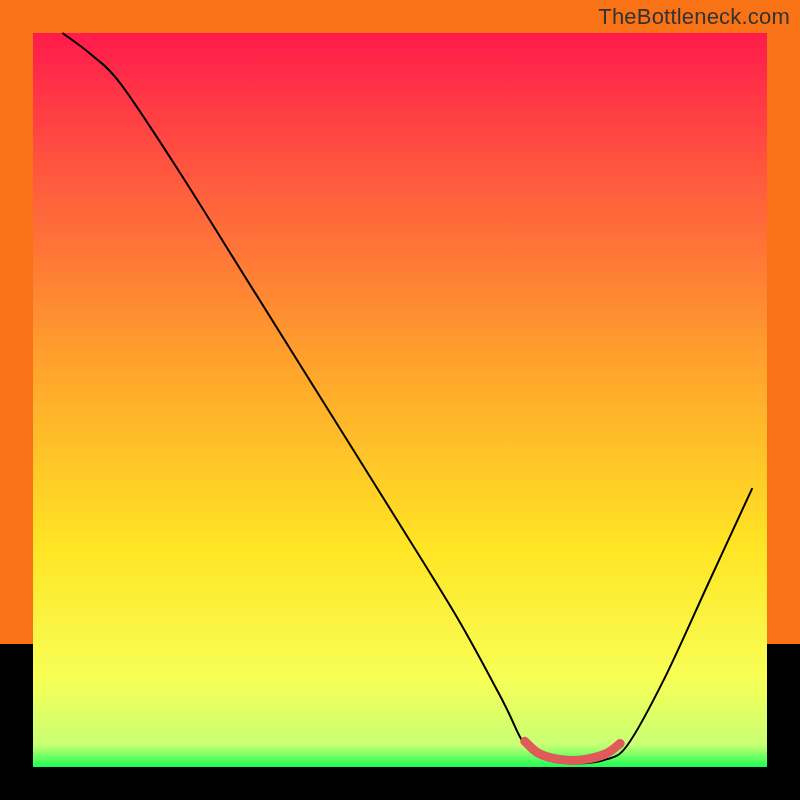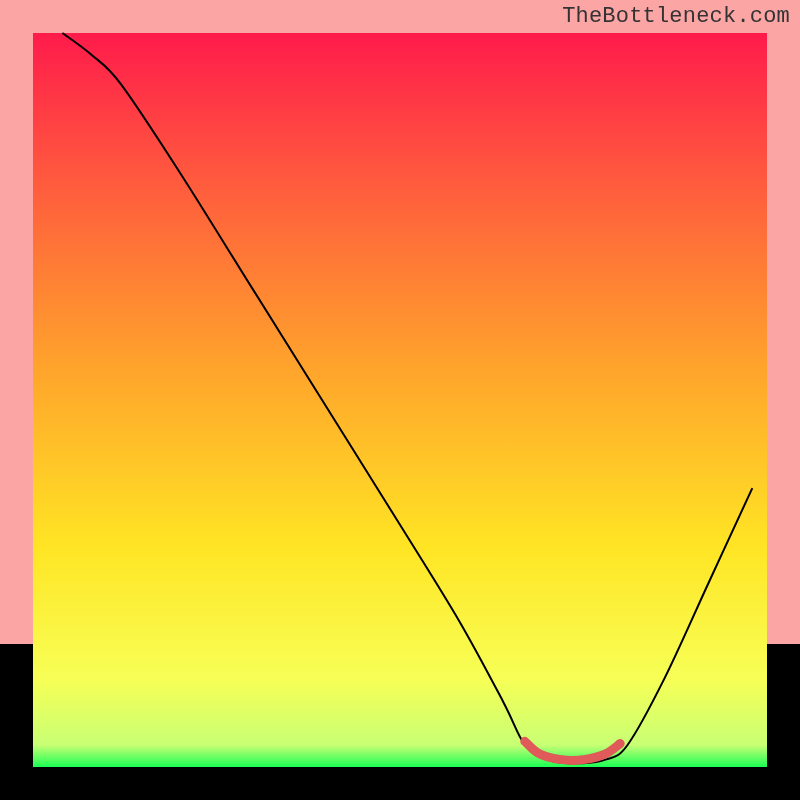--- a/index.html
+++ b/index.html
@@ -8,22 +8,21 @@
     width: 800px;
     height: 800px;
     background: #000;
     overflow: hidden;
     font-family: Arial, Helvetica, sans-serif;
   }
   .frame {
     position: relative;
     width: 800px;
     height: 644px;
-    background: #fca5a5;
-    font-family: Liberation Mono, monospace;
+    background: #f97316;
   }
   .watermark {
     position: absolute;
     top: 4px;
     right: 10px;
     color: #333;
     font-size: 22px;
     font-weight: 500;
     letter-spacing: 0.2px;
     z-index: 2;

